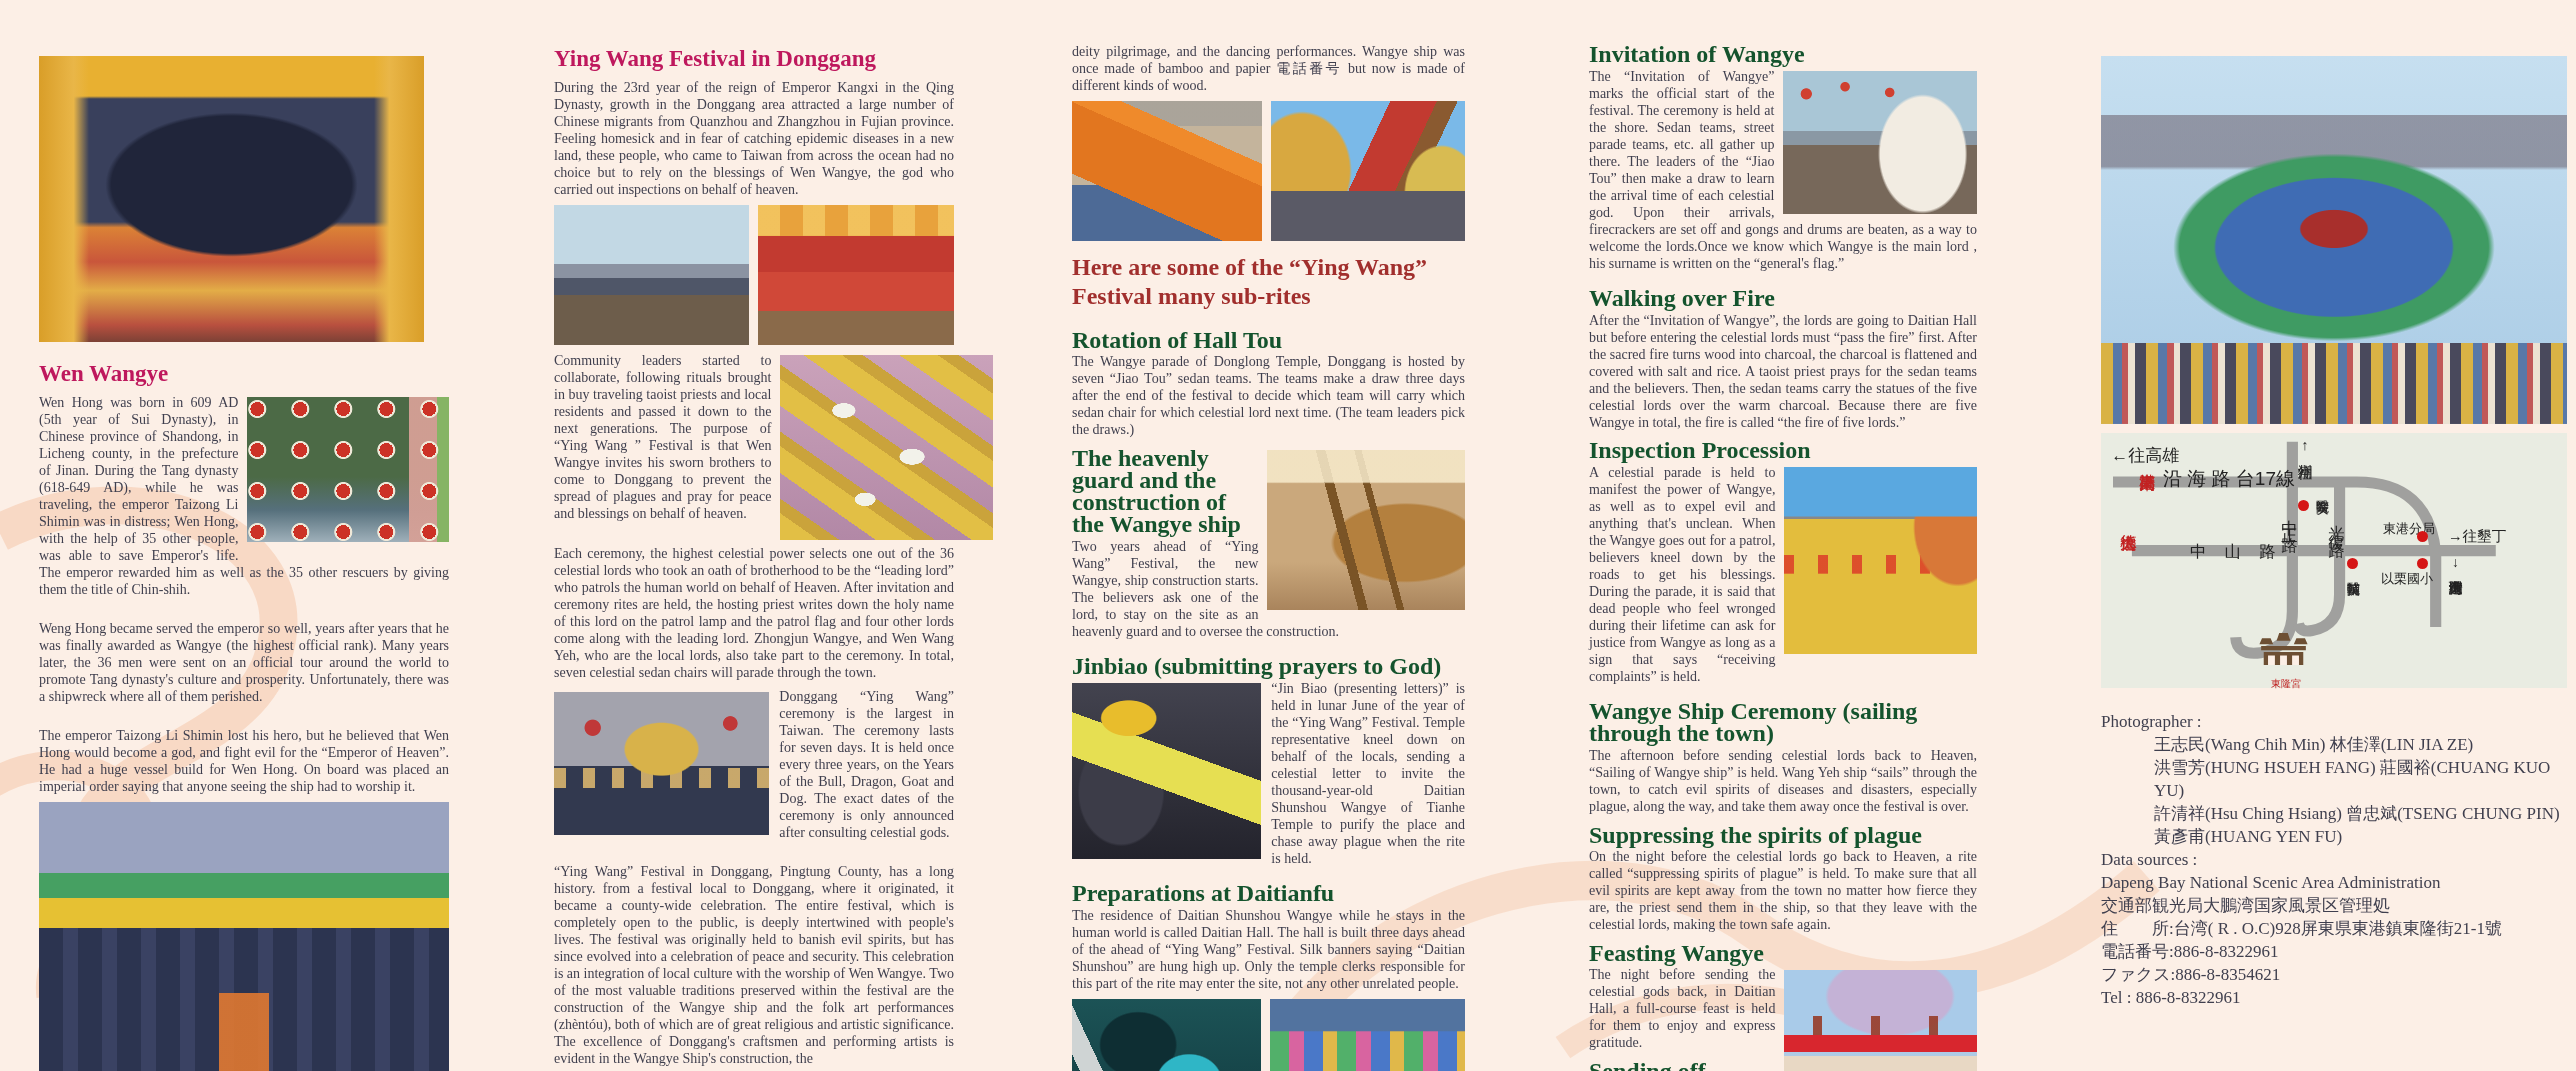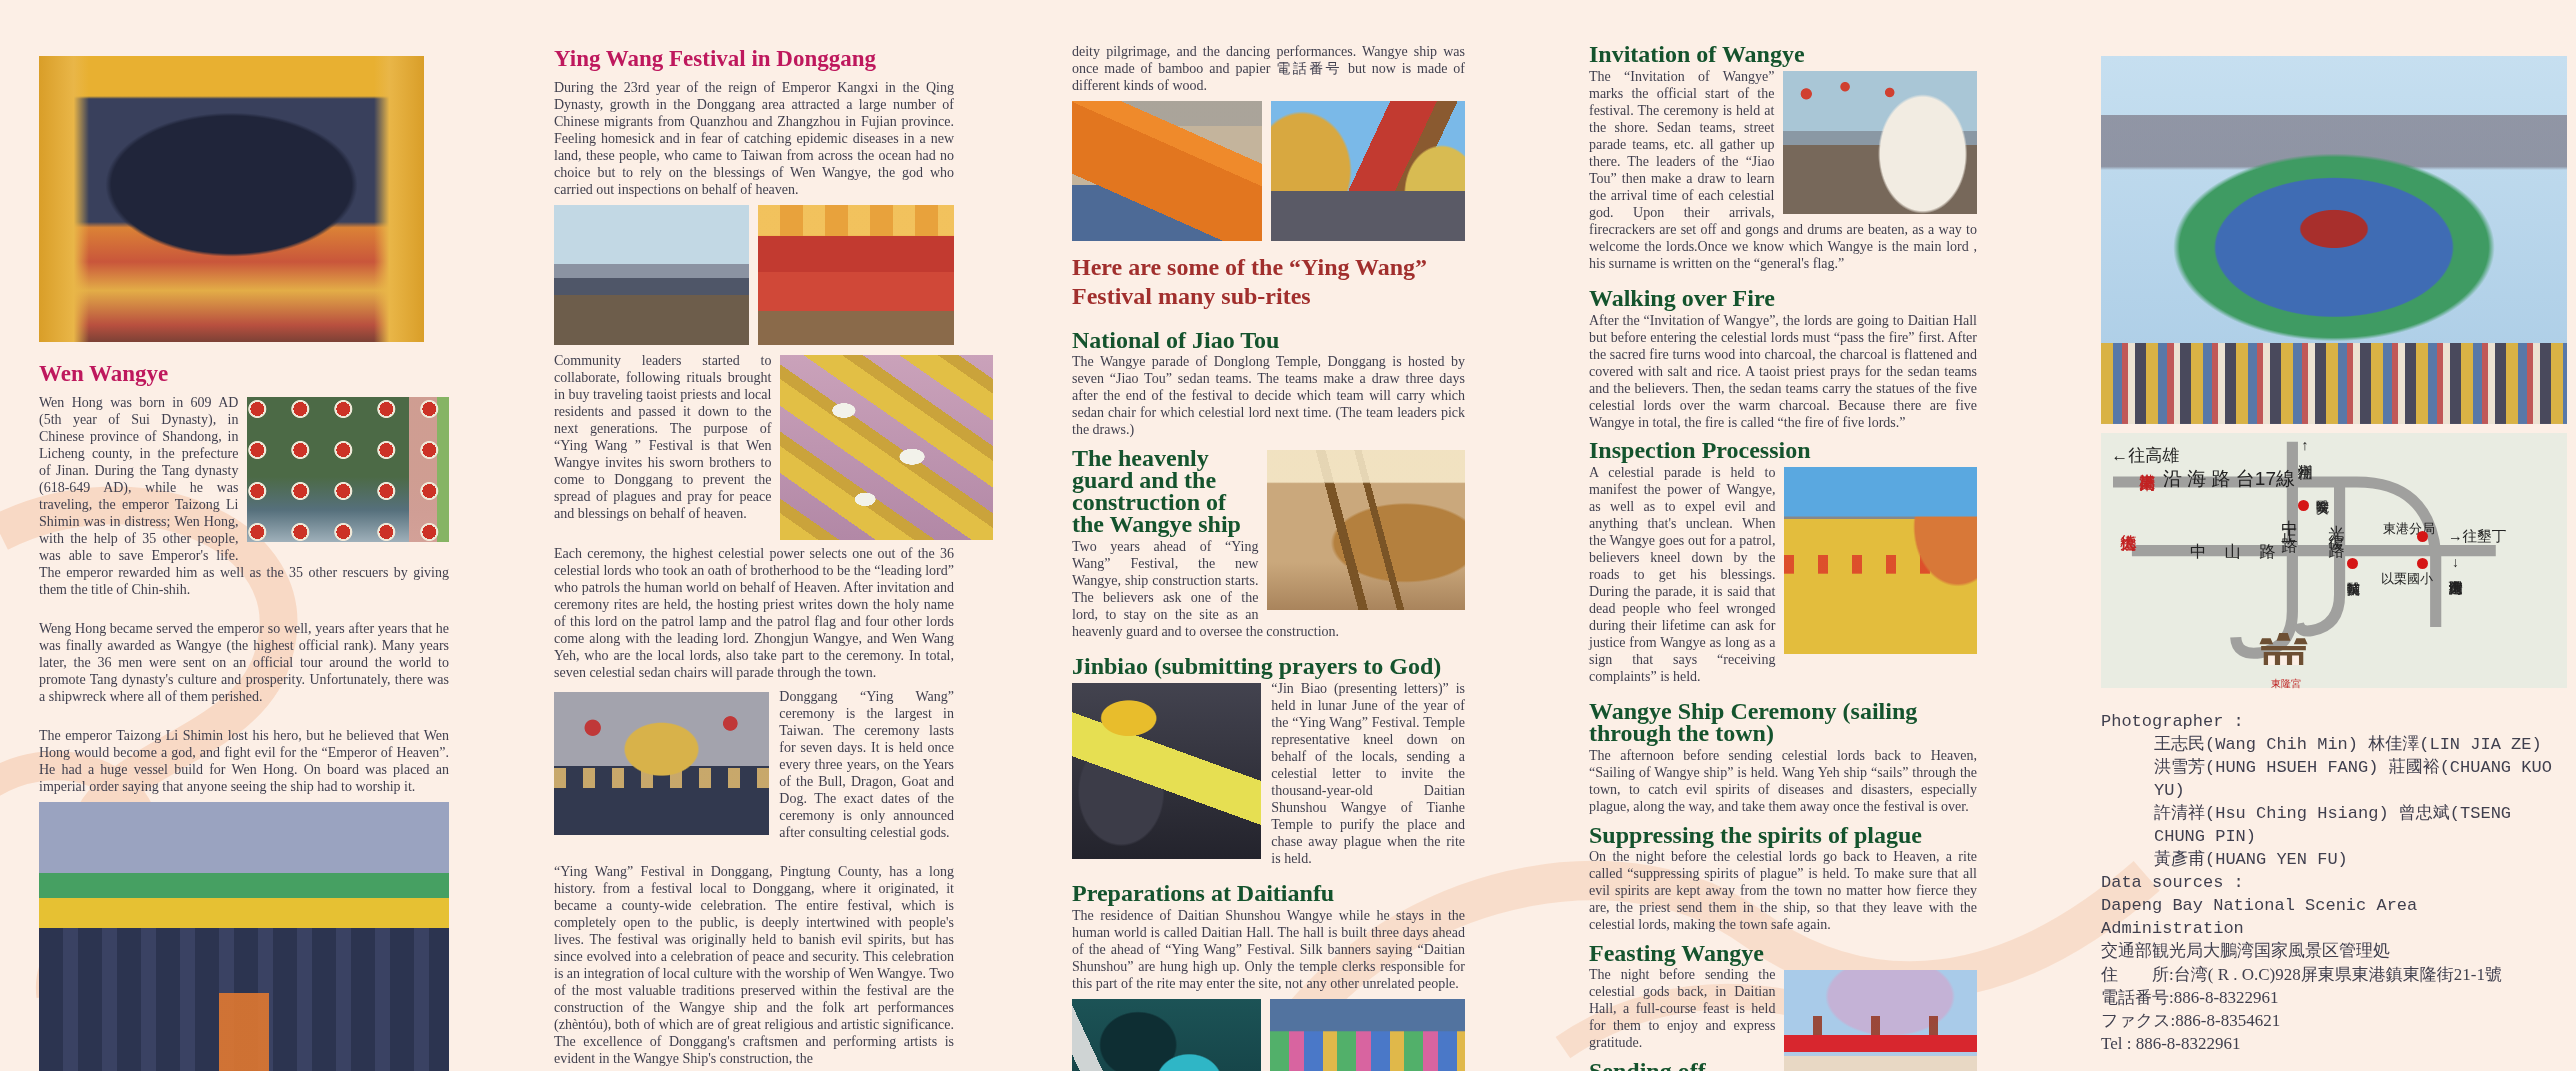--- a/index.html
+++ b/index.html
@@ -121,21 +121,21 @@
   
   .map{position:relative;width:466px;height:255px;margin-top:9.4px;background:#e9ece2;}
   .map svg.roads{position:absolute;left:0;top:0;}
   .mlab{position:absolute;font-family:"Liberation Sans",sans-serif;color:#222;white-space:nowrap;}
   .mred{color:#c22222;}
   .v{writing-mode:vertical-rl;text-orientation:upright;}
   .dot{position:absolute;width:11px;height:11px;border-radius:50%;background:#d51515;}
   .temple-ico{position:absolute;}
   
   .info{margin-top:22px;font-size:17px;line-height:23px;}
-  .sans{font-family:Liberation Mono, monospace;}
+  .sans{font-family:Liberation Serif, serif;}
   .ind{padding-left:53px;}
   .hang{padding-left:70px;text-indent:-70px;}
 </style>
 </head>
 <body>
 
 <div class="sheet">
 
   <svg class="wm" style="left:-52px;top:481px;opacity:.55" width="532" height="584" viewBox="0 0 620 680">
     <path d="M60,60 C220,-20 420,60 380,200 C350,320 150,320 160,440 C170,560 380,600 520,540" fill="none" stroke="#f6c8ab" stroke-width="44"></path>
@@ -183,21 +183,21 @@
   <div class="panel p3" style="padding-top:43px">
     <p class="body tight">deity pilgrimage, and the dancing performances. Wangye ship was once made of bamboo and papier 電話番号 but now is made of different kinds of wood.</p>
     <div class="row">
       <div class="ph ph-sail"></div>
       <div class="ph ph-ship"></div>
     </div>
     <div class="hred2">
       <div>Here are some of  the “Ying Wang”</div>
       <div>Festival many sub-rites</div>
     </div>
-    <div class="hblue">National of Jiao Tou</div>
+    <div class="hblue">Rotation of Hall Tou</div>
     <p class="body tight">The Wangye  parade of Donglong Temple, Donggang is hosted by seven “Jiao Tou” sedan teams. The teams make a draw three days after the end of the festival to decide which team will carry which sedan chair for which celestial lord next time. (The team leaders pick the draws.)</p>
     <div>
       <div class="ph ph-build fr2"></div>
       <div class="hblue">The heavenly guard and the construction of the Wangye ship</div>
       <p class="body tight">Two years ahead of “Ying Wang” Festival, the new Wangye, ship construction starts. The believers ask one of the lord, to stay on the site as an heavenly guard and to oversee the construction.</p>
     </div>
     <div class="clear"></div>
     <div class="hblue">Jinbiao (submitting prayers to God)</div>
     <div>
       <div class="ph ph-priest fl"></div>

